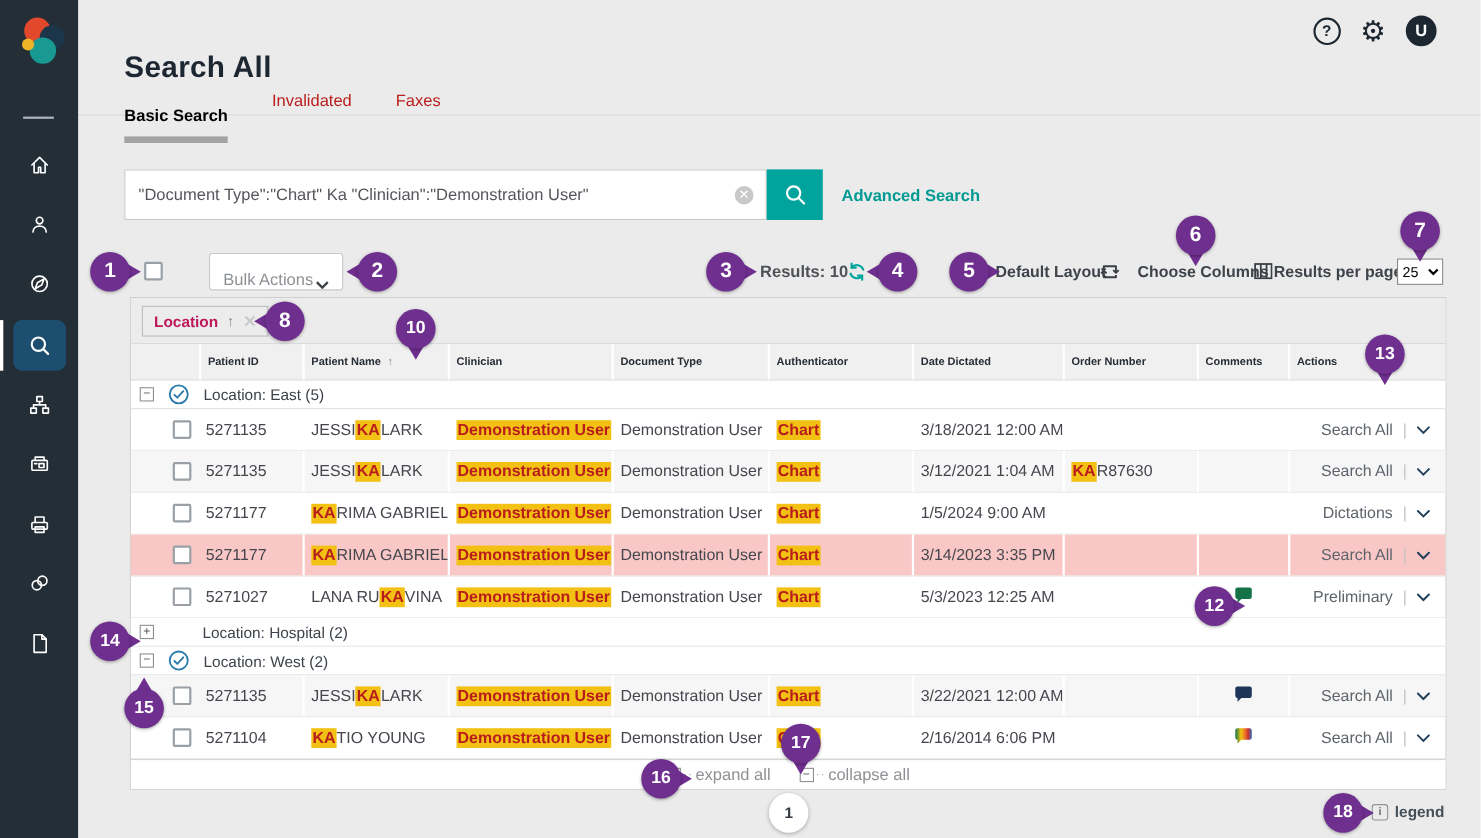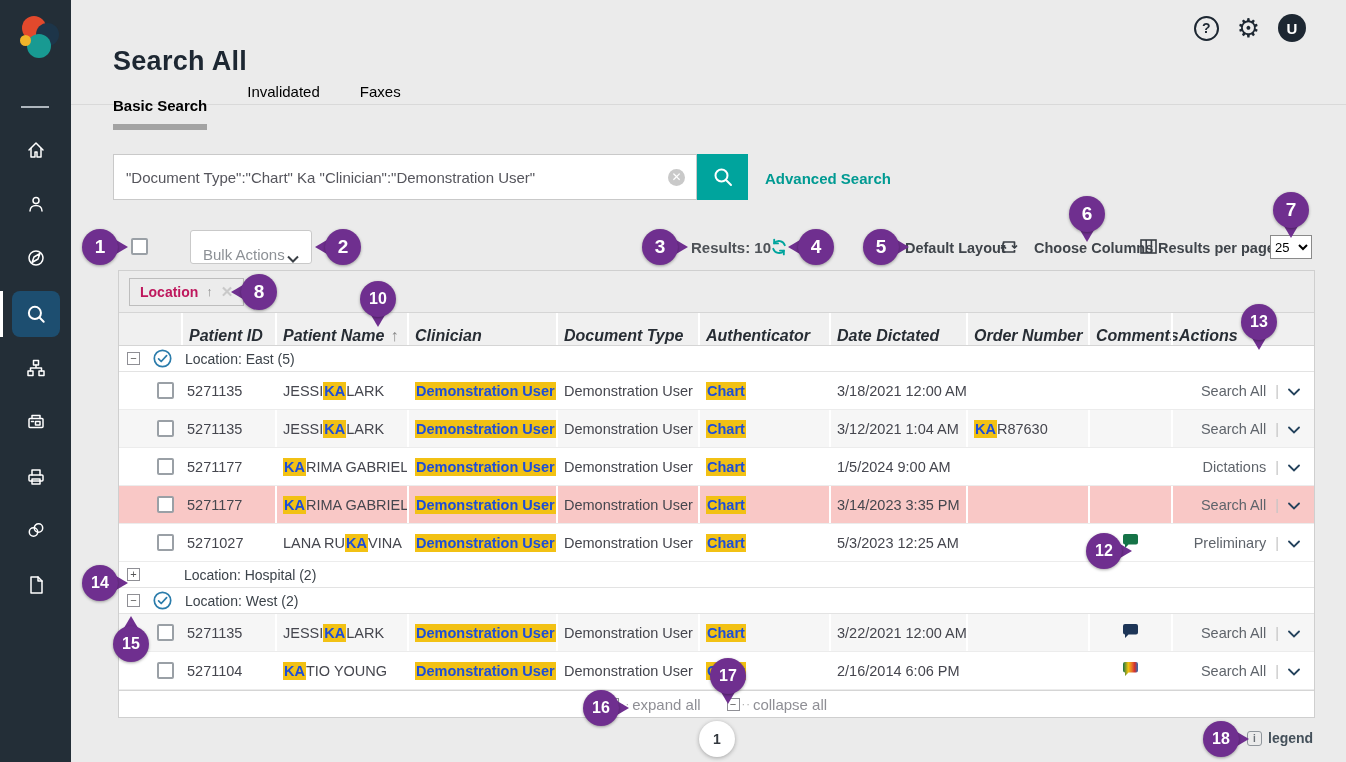--- a/index.html
+++ b/index.html
@@ -22,21 +22,21 @@
 
   
   .top-icons { position:absolute; right:40px; top:14px; display:flex; align-items:center; gap:18px; z-index:4; }
   .help-circle { width:25px; height:25px; border:2.4px solid #1d2732; border-radius:50%; display:flex; align-items:center; justify-content:center; font-weight:bold; font-size:14px; color:#1d2732; cursor:pointer; }
   .gear { font-size:26px; color:#1d2732; line-height:1; cursor:pointer; }
   .avatar { width:28px; height:28px; border-radius:50%; background:#1d2732; color:#fff; font-weight:bold; font-size:15px; display:flex; align-items:center; justify-content:center; cursor:pointer; }
 
   
   .page-title { position:absolute; left:113px; top:46px; font-size:27px; font-weight:bold; color:#1d2732; letter-spacing:.3px; }
   .tabs { position:absolute; left:113px; top:83px; display:flex; gap:40px; font-size:15px; z-index:4; }
-  .tab { color:#000000; cursor:pointer; padding-bottom:10px; }
+  .tab { color:#b91c1c; cursor:pointer; padding-bottom:10px; }
   .tab.active { color:#000000; font-weight:bold; border-bottom:6px solid #a3a3a3;margin-top:14px; }
   .tabs-hairline { position:absolute; left:71px; top:104px; width:1275px; height:1px; background:#d9d9d9; }
 
   
   .search-input { position:absolute; left:113px; top:154px; width:584px; height:46px; background:#fff; border:1px solid #c9c9c9; font-size:15px; color:#55555c; padding:0 36px 0 12px; font-family:"Liberation Sans",sans-serif; }
   .clear-x { position:absolute; left:668px; top:169px; width:17px; height:17px; border-radius:50%; background:#c9c9c9; color:#fff; font-size:12px; line-height:16px; text-align:center; cursor:pointer; }
   .search-btn { position:absolute; left:697px; top:154px; width:51px; height:46px; background:#00a49d; border:none; display:flex; align-items:center; justify-content:center; cursor:pointer; }
   .advanced { position:absolute; left:765px; top:170px; font-size:15px; font-weight:bold; color:#009a92; cursor:pointer; }
 
   
@@ -53,38 +53,38 @@
   
   .table-wrap { position:absolute; left:118px; top:270px; width:1197px; background:#fff; border:1px solid #cfcfcf; z-index:2; }
   .groupby-bar { height:42px; background:#ececec; border-bottom:1px solid #d5d5d5; display:flex; align-items:center; padding-left:10px; }
   .chip { height:28px; border:1px solid #bdbdbd; display:flex; align-items:center; gap:8px; padding:0 10px; cursor:pointer; }
   .chip b { font-size:14px; color:#be185d; }
   .chip .arr { color:#8a8a8a; font-size:13px; }
   .chip .x { color:#c9c9c9; font-size:15px; font-weight:bold; cursor:pointer; }
 
   .grid-row { display:grid; grid-template-columns:30px 32px 94px 132px 149px 142px 131px 137px 122px 83px 1fr; align-items:center; }
   .thead { height:33px; background:#f0f0f0; border-bottom:1px solid #d5d5d5; }
-  .thead .cell { font-size:16px; font-weight:bold; color:#272d34; padding-left:6px; height:100%; display:flex; align-items:flex-end; border-left:2px solid #fff; cursor:pointer;font-style:italic; }
+  .thead .cell { font-size:10px; font-weight:bold; color:#272d34; padding-left:6px; height:100%; display:flex; align-items:center; border-left:2px solid #fff; cursor:pointer; }
   .thead .cell:first-child, .thead .cell:nth-child(2) { border-left:none; }
   .thead .sort-arrow { color:#8a8a8a; font-weight:normal; margin-left:6px; }
 
   .group-row { height:26px; border-bottom:1px solid #e3e3e3; display:flex; align-items:center; background:#fff; font-size:14px; color:#3c434a; }
   .pm-box { width:13px; height:13px; border:1px solid #8f8f95; background:#fff; color:#555; font-size:11px; line-height:11px; text-align:center; cursor:pointer; flex:0 0 auto; }
   .group-row .pm-box { margin-left:8px; }
   .group-row .chk-circle { margin-left:13px; }
   .group-row .glabel { margin-left:13px; }
   .group-row.noexp .glabel { margin-left:44px; }
 
   .data-row { height:38px; border-bottom:1px solid #ececec; font-size:14.5px; color:#45464e; }
   .data-row.alt { background:#f6f6f6; }
   .data-row.pink { background:#f9c8c6; }
   .data-row .cell { padding-left:6px; overflow:hidden; white-space:nowrap; height:100%; display:flex; align-items:center; }
   .data-row .cell.sep { border-left:2px solid #fff; }
   .data-row .cell.center { justify-content:center; padding-left:0; }
-  .hl { background:#f2c114; font-weight:bold; color:#1d4ed8; padding:1px 1px; }
+  .hl { background:#f2c114; font-weight:bold; color:#b91c1c; padding:1px 1px; }
   .action-cell { justify-content:flex-end !important; padding-right:14px !important; gap:9px; color:#5f646b; cursor:pointer; }
   .action-cell .pipe { color:#c5c5c5; }
 
   .tfoot { height:27px; border-top:1px solid #d5d5d5; display:flex; align-items:center; justify-content:center; gap:26px; font-size:15px; color:#8f8f95; background:#fff; }
   .tfoot .item { display:flex; align-items:center; gap:2px; cursor:pointer; }
   .tfoot .dots { letter-spacing:1px; color:#aaa; font-size:11px; }
 
   
   .page-btn { position:absolute; left:699px; top:721px; width:36px; height:36px; border-radius:50%; background:#fff; box-shadow:0 1px 4px rgba(0,0,0,.3); display:flex; align-items:center; justify-content:center; font-size:14px; font-weight:bold; color:#33383e; cursor:pointer; z-index:3; }
   .legend { position:absolute; left:1247px; top:730px; display:flex; align-items:center; gap:6px; cursor:pointer; z-index:3; }

